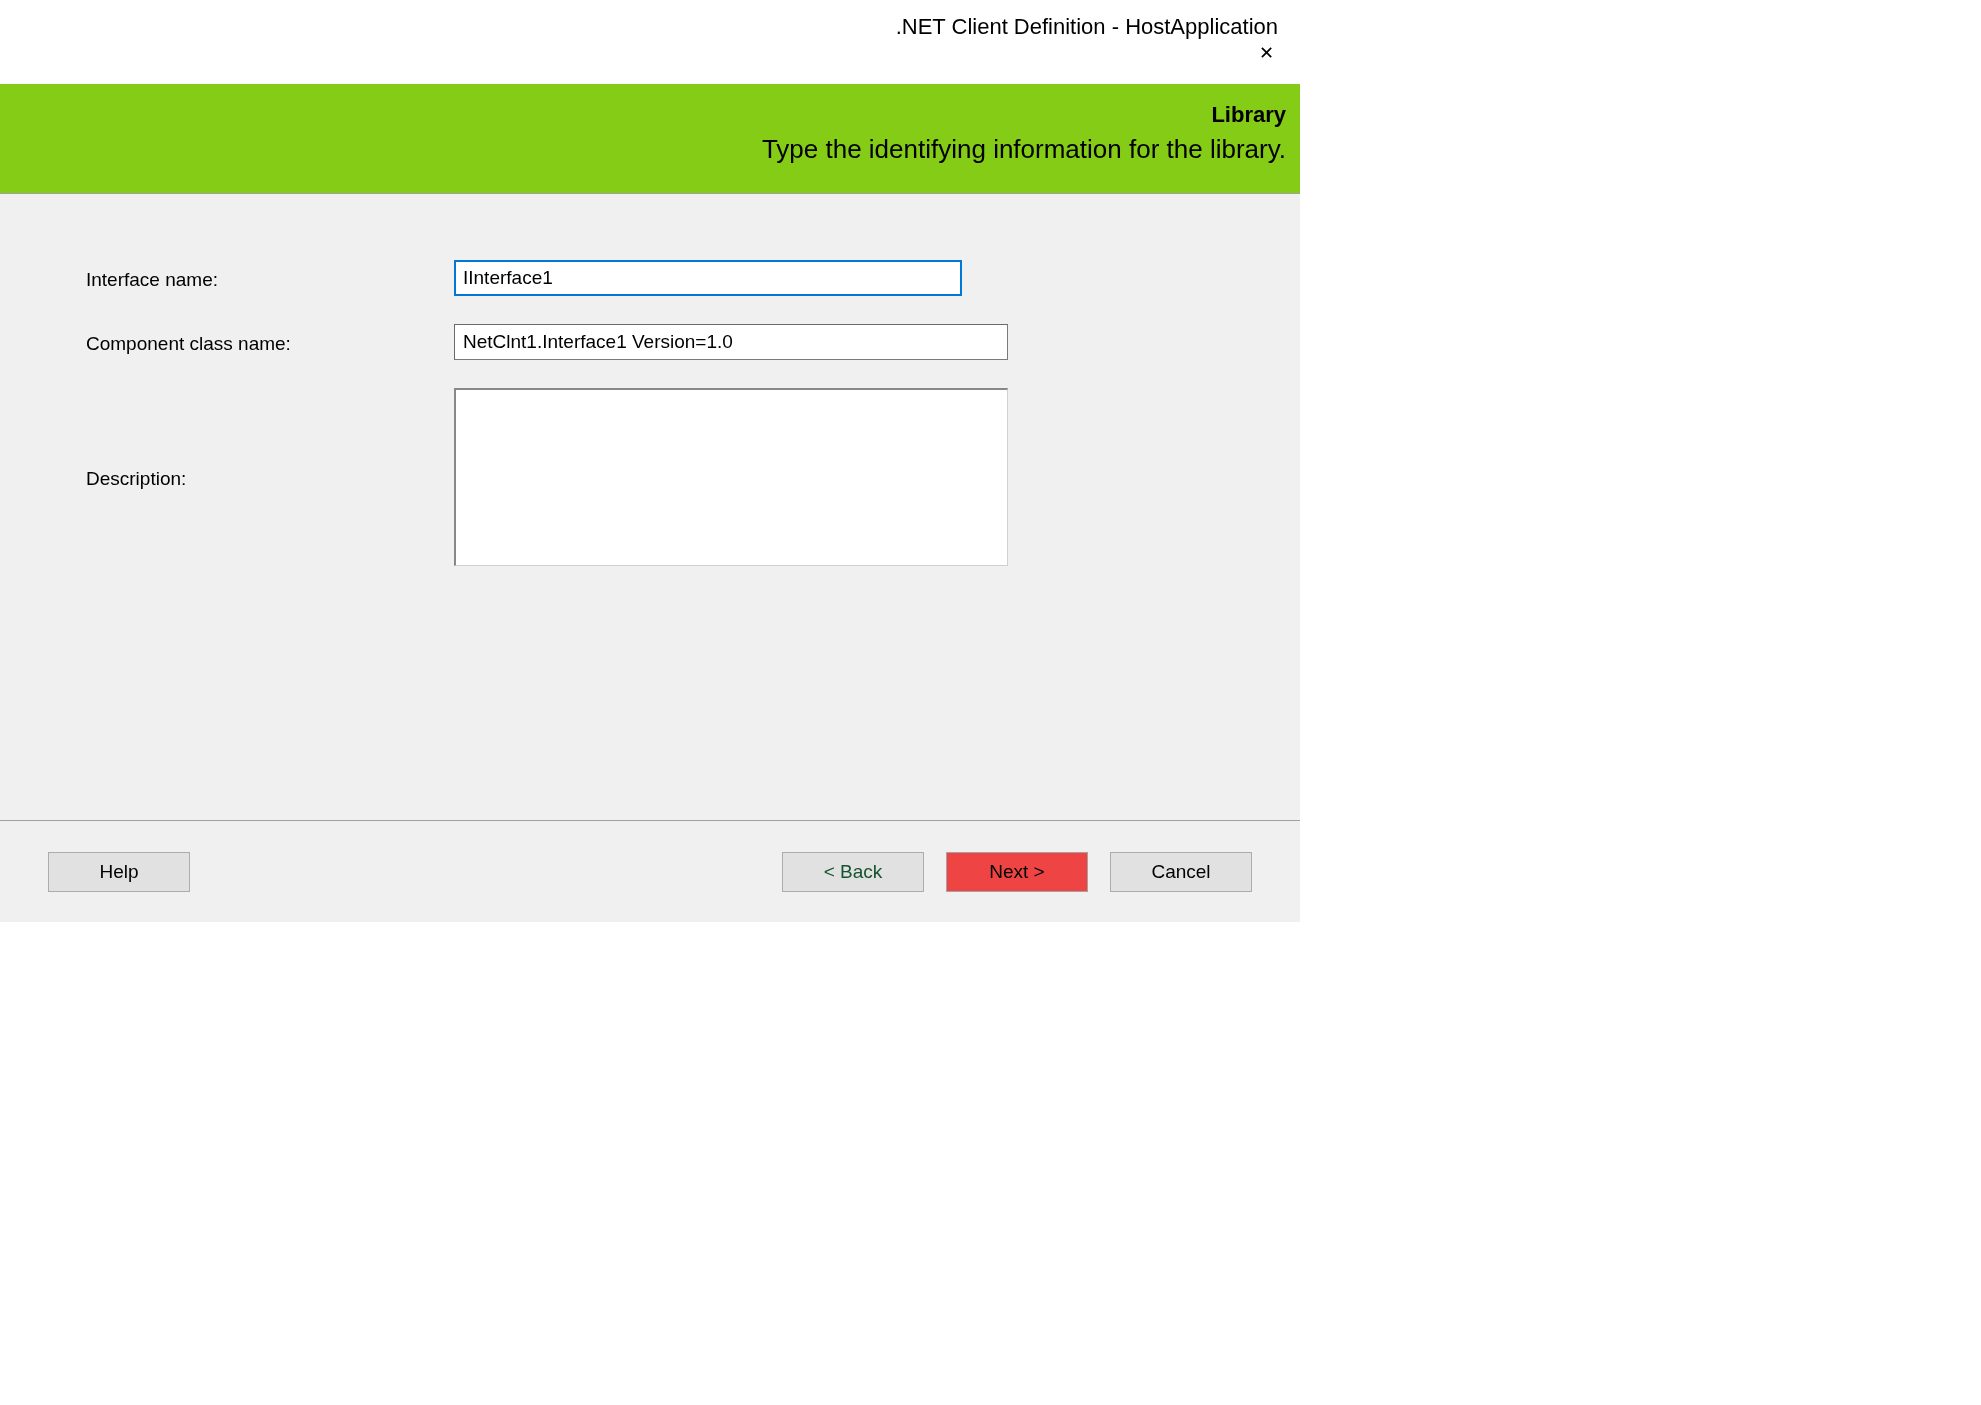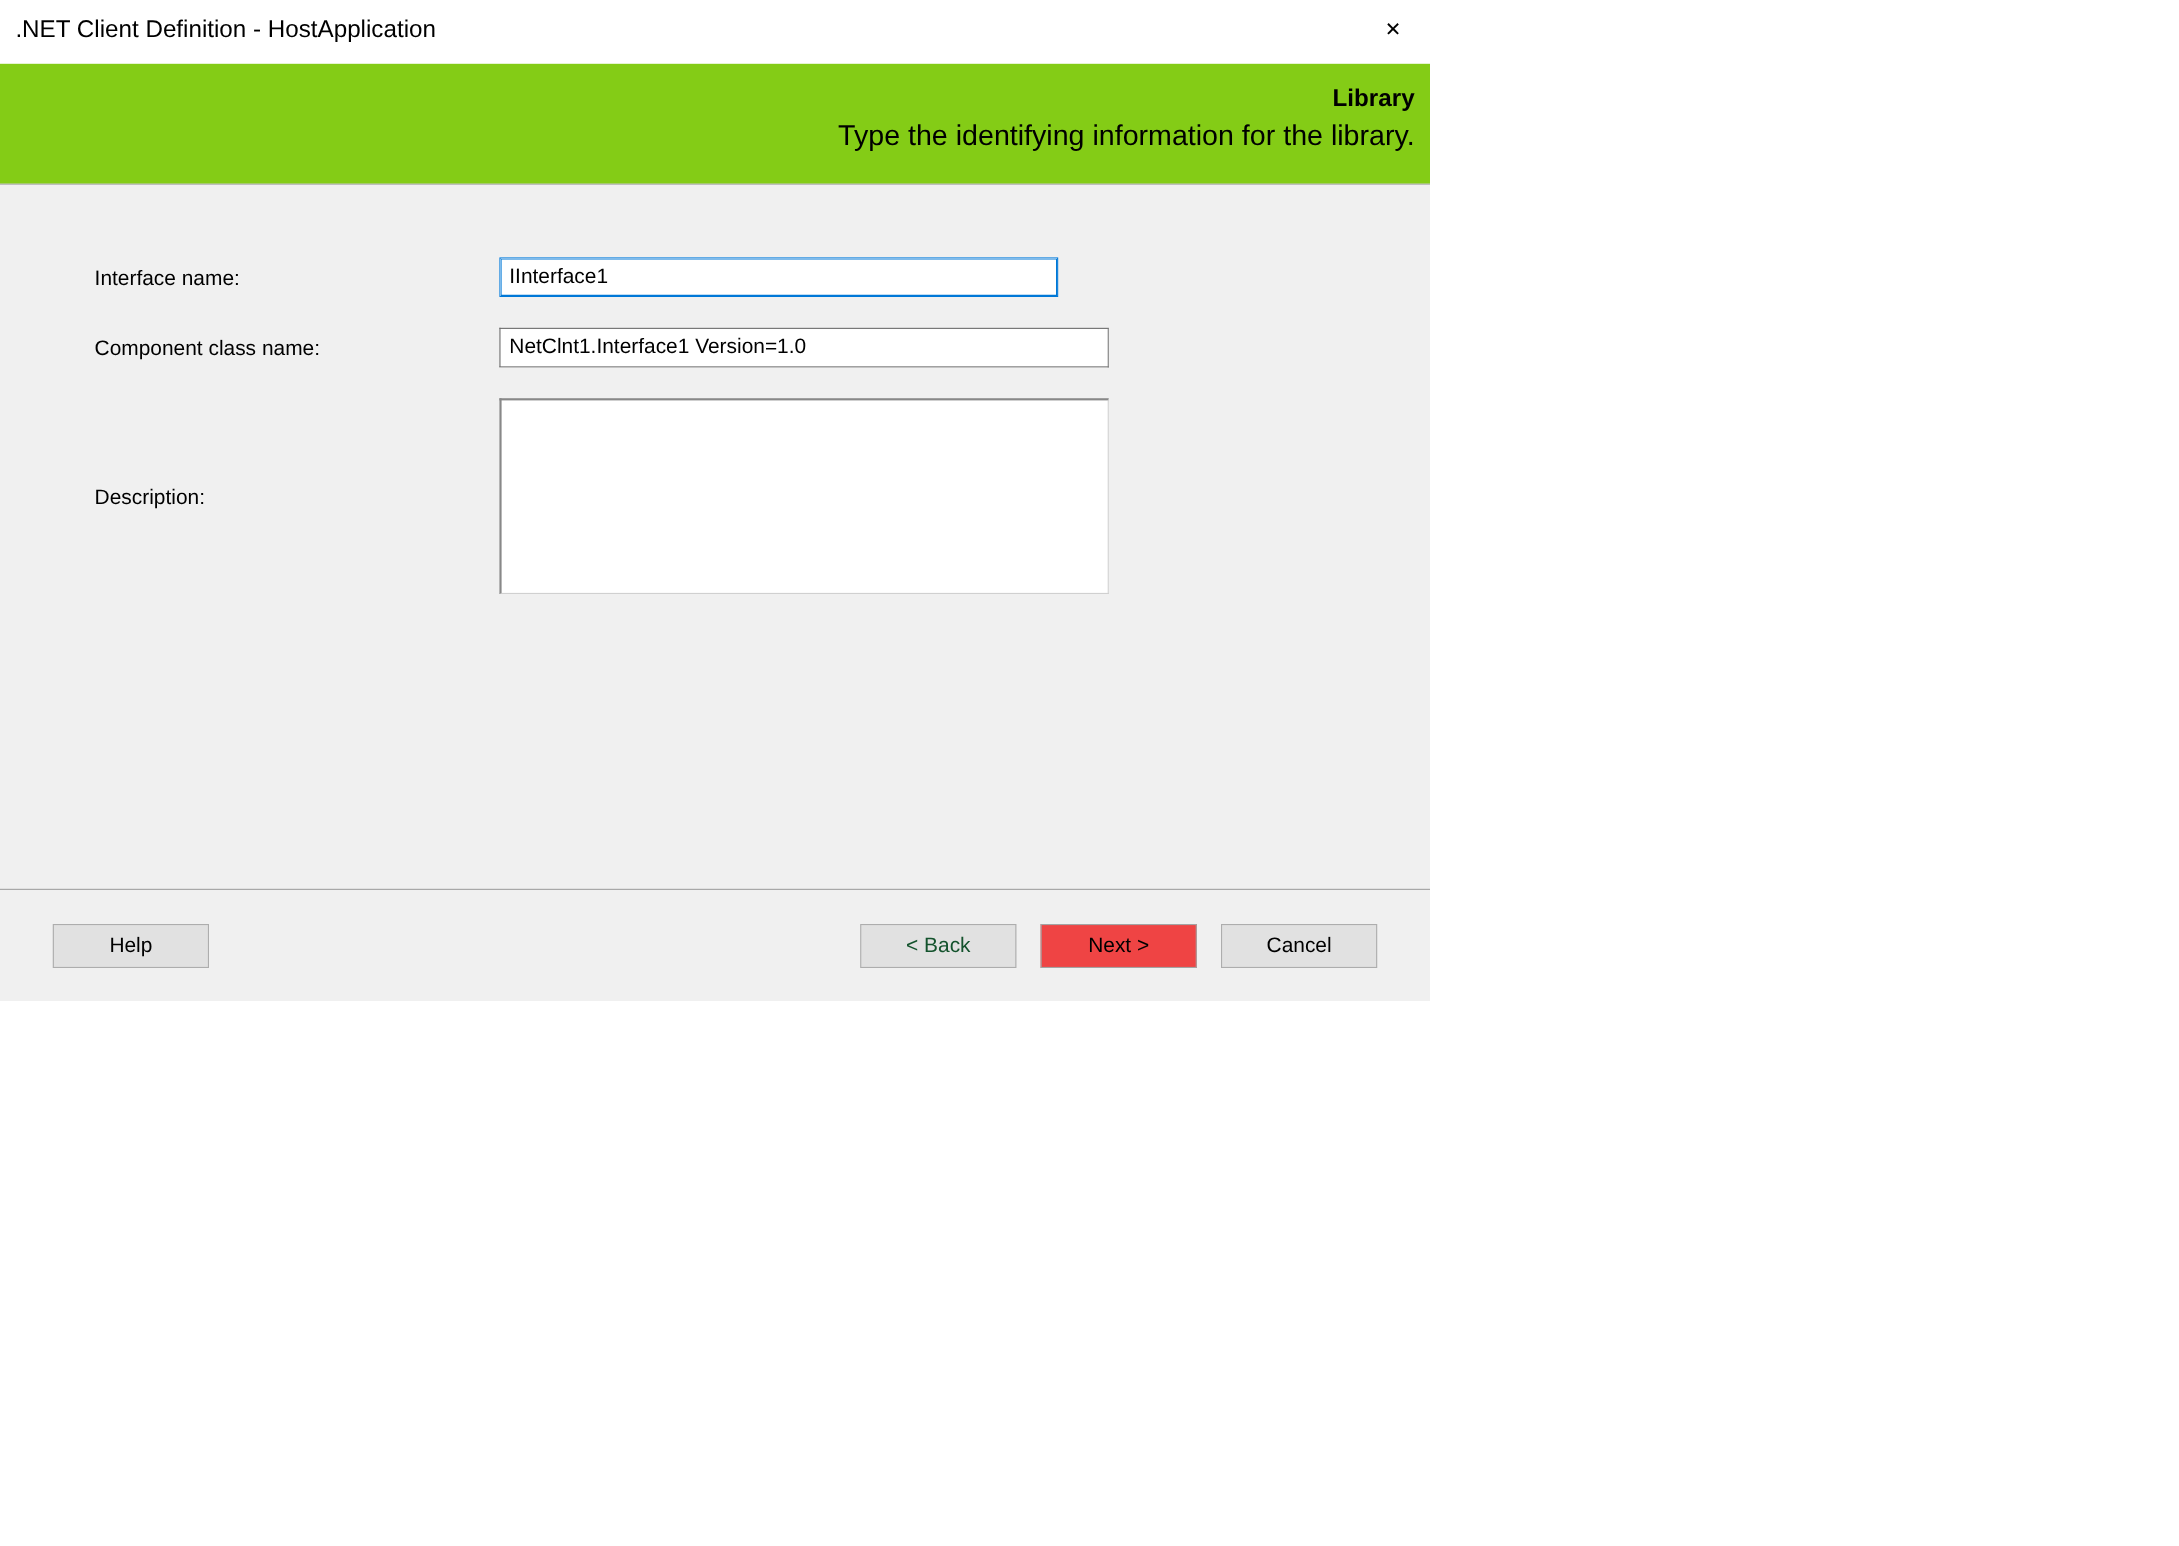--- a/index.html
+++ b/index.html
@@ -16,20 +16,21 @@
       height: 922px;
       overflow: hidden;
       position: relative;
     }
     .titlebar {
       display: flex;
       justify-content: space-between;
       align-items: flex-end;
       padding: 14px 22px 18px 14px;
       background: #fff;
+      flex-direction: column;
     }
     .titlebar-title {
       font-size: 22px;
     }
     .close-icon {
       font-size: 18px;
       line-height: 1;
       cursor: default;
       padding: 4px;
       font-family: Arial, sans-serif;
@@ -110,21 +111,21 @@
       outline: none;
     }
     .footer {
       background: #f0f0f0;
       border-top: 1px solid #a0a0a0;
       padding: 20px 48px 20px 48px;
       display: flex;
       justify-content: space-between;
       align-items: center;
       position: absolute;
-      bottom: 12px;
+      bottom: 0;
       left: 0;
       right: 0;
       height: 102px;
     }
     .footer-left {
       display: flex;
     }
     .footer-right {
       display: flex;
       gap: 22px;

